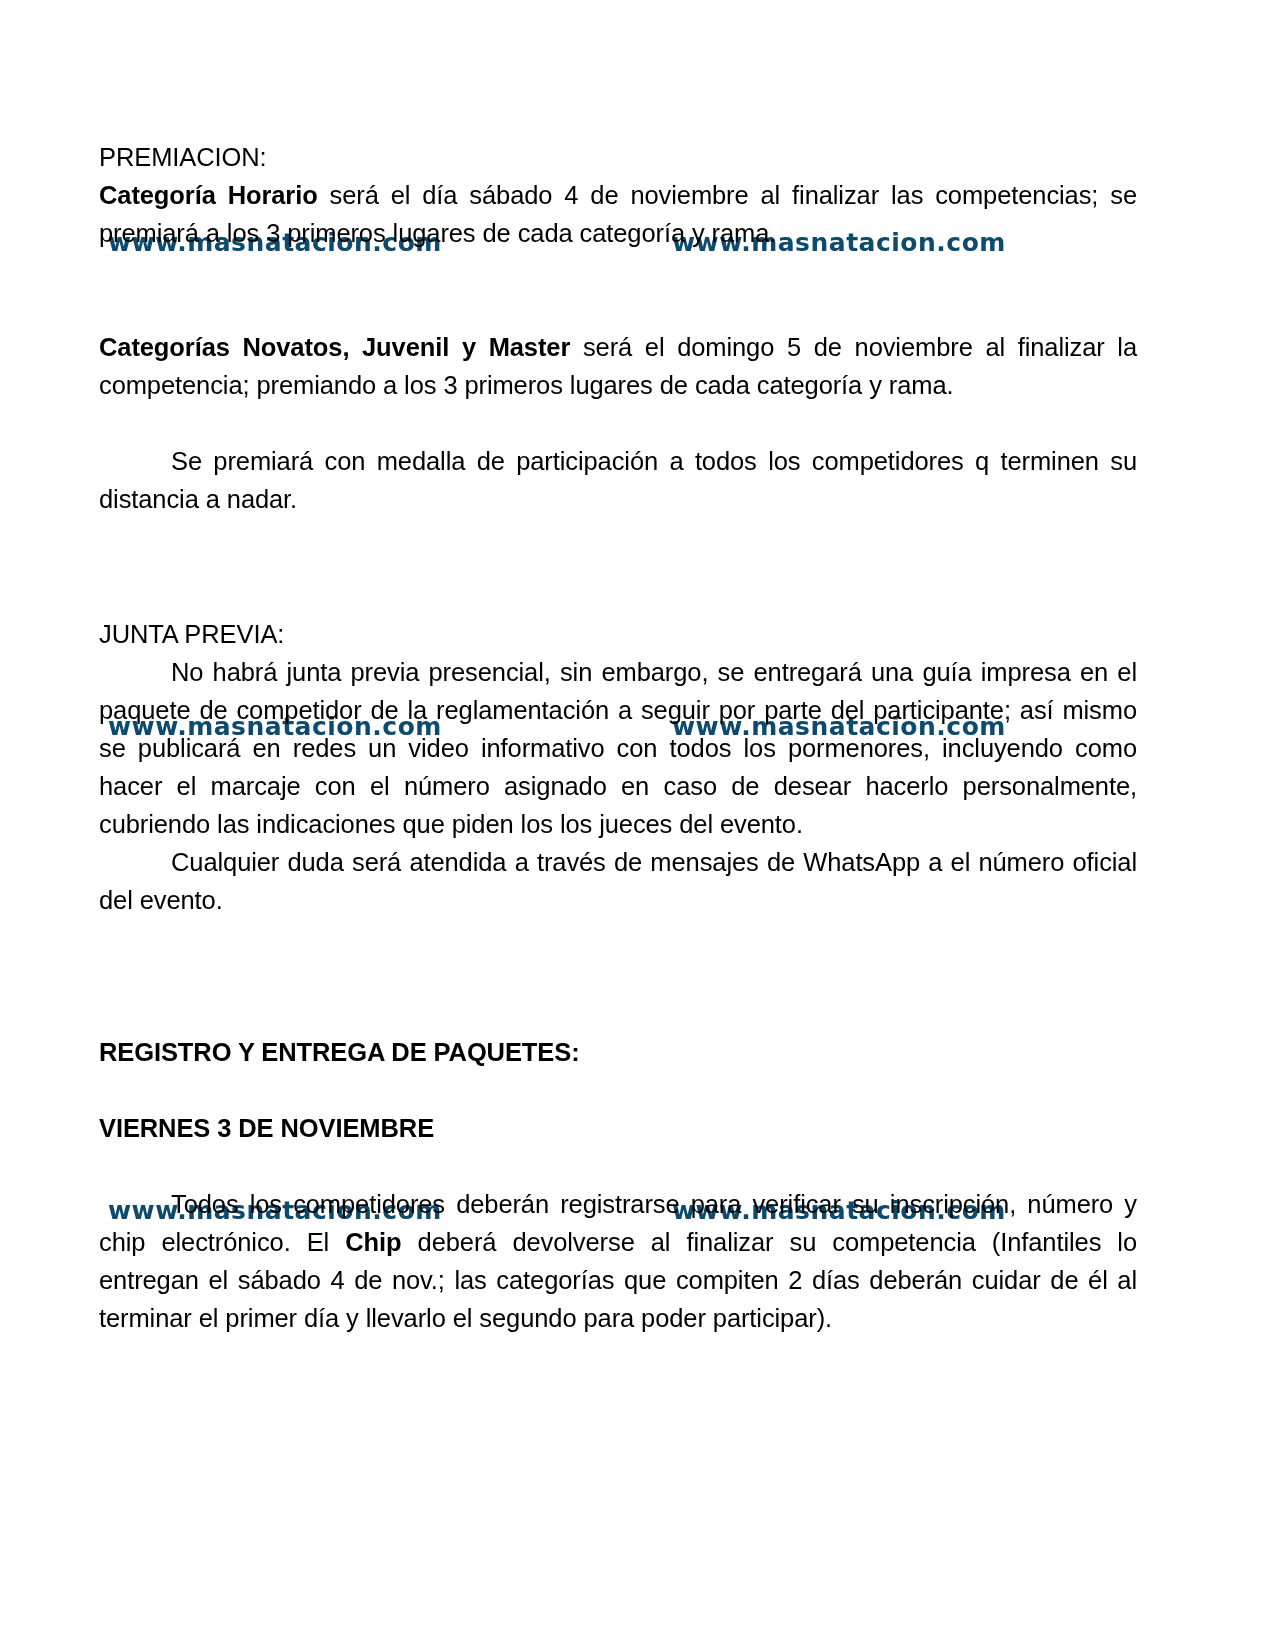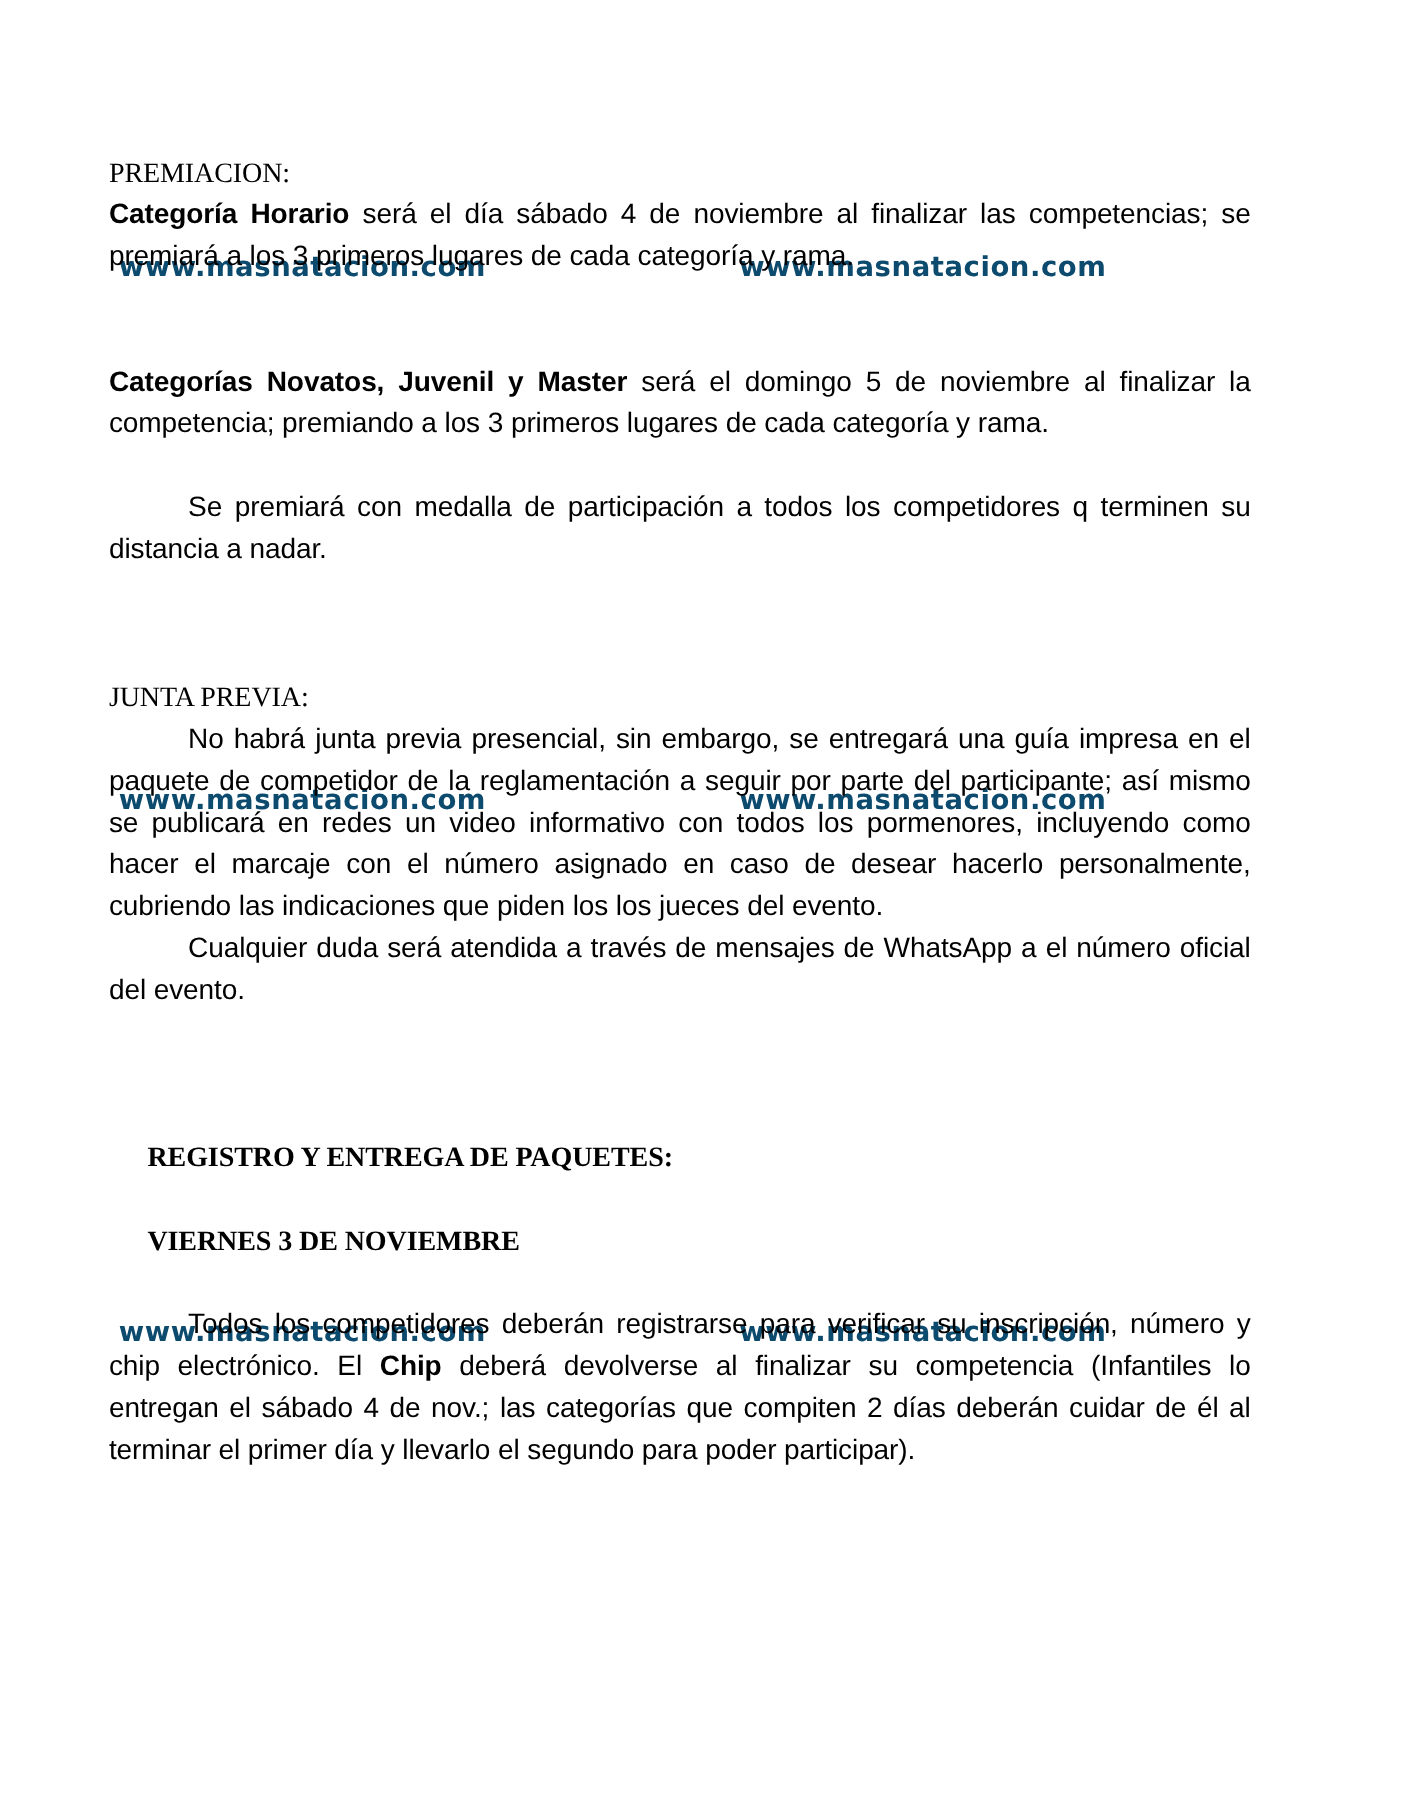--- a/index.html
+++ b/index.html
@@ -55,25 +55,23 @@
     margin: 0;
     font-weight: 400;
     letter-spacing: -0.1px;
   }
   .heading {
     font-size: 25.5px;
     line-height: 38px;
     margin: 0;
     font-weight: 400;
     letter-spacing: -0.1px;
-    font-family: Liberation Serif, serif;
   }
   .heading.bold {
     font-weight: 700;
-    margin-left: 35px;
   }
   b, .b {
     font-weight: 700;
   }
   .indent {
     display: inline-block;
     width: 72px;
   }
 
   .gap-sm { height: 21px; }

